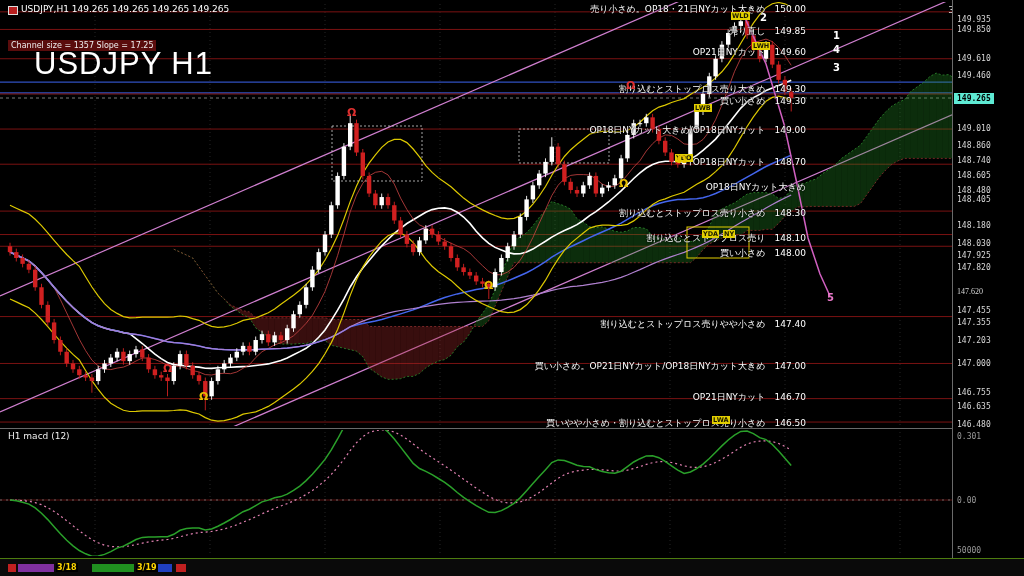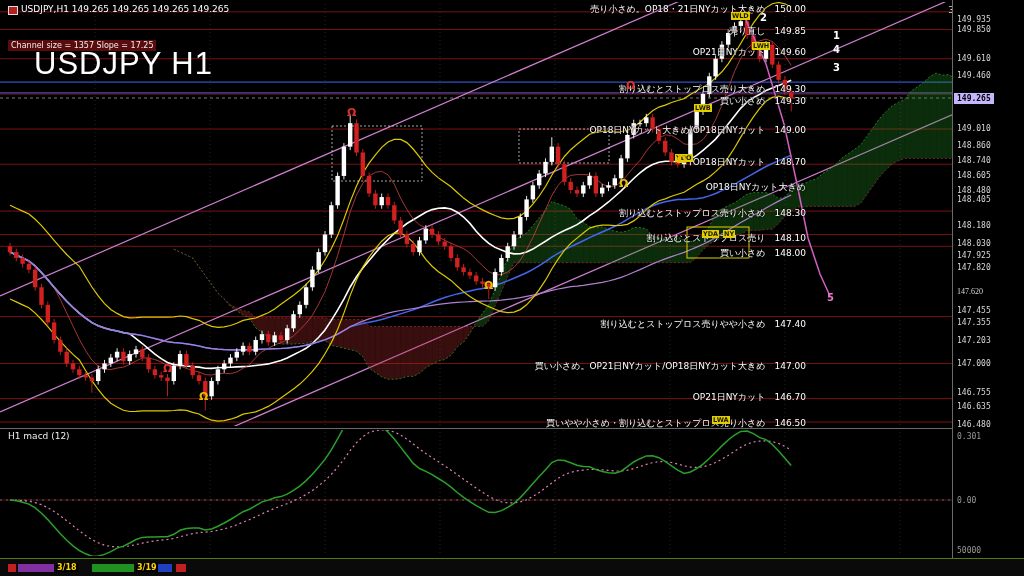--- a/index.html
+++ b/index.html
@@ -3,21 +3,21 @@
 <meta charset="utf-8">
 <style>
   html,body{margin:0;padding:0;background:#000;width:1024px;height:576px;overflow:hidden}
   #stage{position:relative;width:1024px;height:576px;background:#000;font-family:"DejaVu Sans",sans-serif}
   #chart-svg{position:absolute;left:0;top:0}
   #macd-svg{position:absolute;left:0;top:428px}
   #sep-macd{position:absolute;left:0;top:428px;width:1024px;height:1px;background:#6a6a6a}
   #price-axis{position:absolute;left:952px;top:0;width:72px;height:558px;border-left:1px solid #6a6a6a;background:#000}
   .axis-label{position:absolute;left:4px;color:#d8d8d8;font:8px "DejaVu Sans Mono",monospace;white-space:nowrap}
   .macd-val{color:#999}
-  .cur-price{position:absolute;left:1px;background:#c4b5fd;color:#000;font:bold 8px "DejaVu Sans Mono",monospace;padding:1px 3px}
+  .cur-price{position:absolute;left:1px;background:#5eead4;color:#000;font:bold 8px "DejaVu Sans Mono",monospace;padding:1px 3px}
   .ann{position:absolute;right:218px;color:#fff;font:9px "DejaVu Sans",sans-serif;white-space:nowrap;text-shadow:0 0 2px #000,0 0 2px #000}
   .tag{position:absolute;background:#e3cf00;color:#1a1a00;font:bold 6.5px "DejaVu Sans",sans-serif;line-height:8px;padding:0 1px}
   .wave{position:absolute;font:bold 10px "DejaVu Sans",sans-serif}
   .omega{position:absolute;font:bold 11px "DejaVu Sans",sans-serif}
   #sym-dot{position:absolute;left:8px;top:6px;width:8px;height:7px;background:#b82020;border:1px solid #ddd}
   #sym-line{position:absolute;left:21px;top:4px;color:#fff;font:9px "DejaVu Sans",sans-serif;white-space:nowrap}
   #channel-chip{position:absolute;left:8px;top:40px;background:#5a0c0c;color:#eee;font:8px "DejaVu Sans",sans-serif;padding:1px 3px;white-space:nowrap}
   #big-title{position:absolute;left:34px;top:46px;color:#fff;font:400 31px "Liberation Sans",sans-serif;letter-spacing:1px}
   #timestamp{position:absolute;right:6px;top:4px;color:#ddd;font:9px "DejaVu Sans",sans-serif;white-space:nowrap}
   #macd-label{position:absolute;left:8px;top:431px;color:#eee;font:9px "DejaVu Sans",sans-serif}

